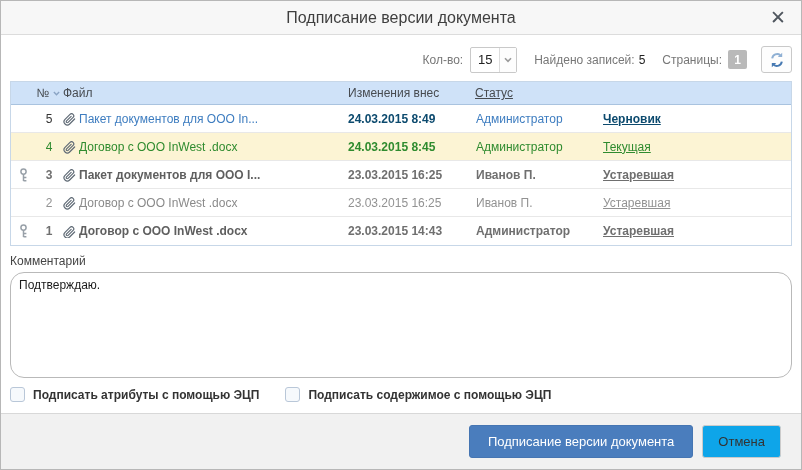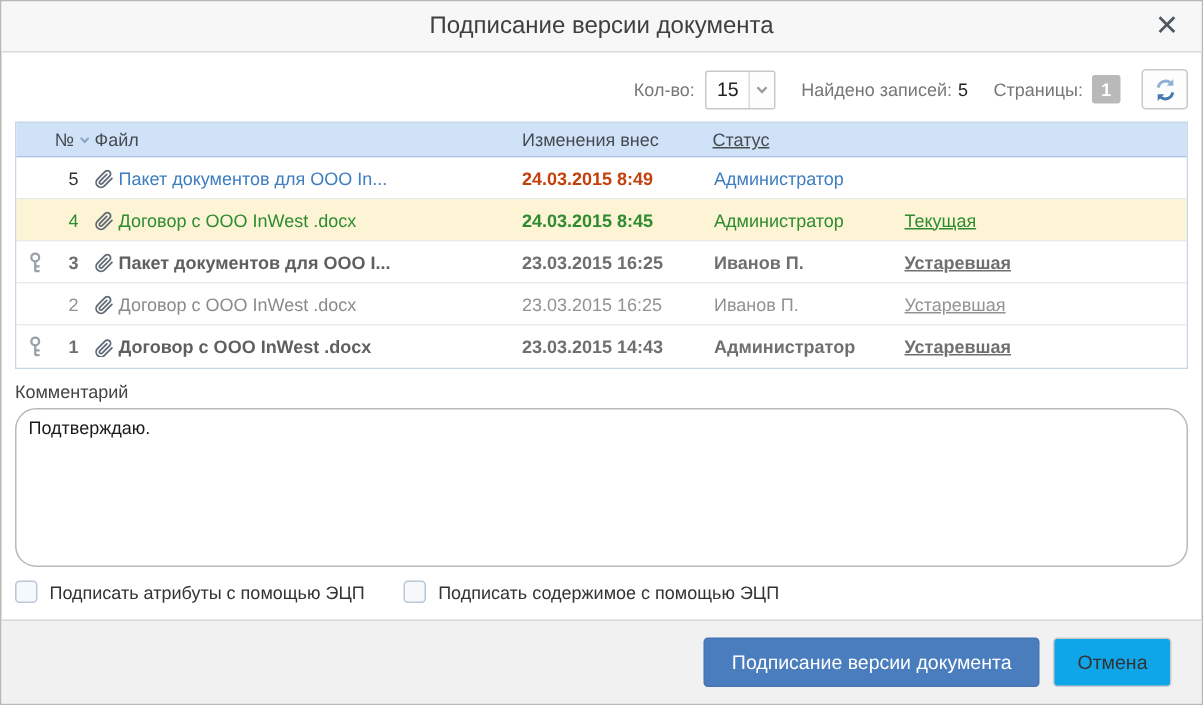--- a/index.html
+++ b/index.html
@@ -59,42 +59,42 @@
   .c-key { width:24px; display:flex; justify-content:center; align-items:center; }
   .c-num { width:28px; text-align:center; }
   .c-file { width:285px; display:flex; align-items:center; overflow:hidden; white-space:nowrap; }
   .c-date { width:128px; }
   .c-author { width:127px; }
   .c-status { flex:1;text-decoration:underline; }
   .clip { display:inline-flex; margin-right:3px; position:relative; top:1px; }
   .thead .c-num { display:flex; align-items:center; justify-content:center; gap:3px; }
   
   .trow.draft .c-num { color:#333; }
-  .trow.draft .c-date, .trow.draft .c-status { font-weight:bold; color:#c2410c; }
+  .trow.draft .c-date, .trow.draft .c-status { font-weight:bold; color:#0c4a6e; }
   .trow.draft .file-link { color:#3e7dc0; cursor:pointer; }
   .trow.draft .c-author { color:#3e7dc0; cursor:pointer; }
   .trow.current { background:#fcf4d4; }
   .trow.current .c-num, .trow.current .c-author,
   .trow.current .c-status, .trow.current .file-link { color:#2f8b2f; }
   .trow.current .c-date { color:#2f8b2f; font-weight:bold; }
   .trow.current .file-link { cursor:pointer; }
   .trow.outdated-bold { font-weight:bold; color:#6f6f6f; }
   .trow.outdated-bold .file-link { color:#5f5f5f; cursor:pointer; }
   .trow.outdated { color:#929292; }
   .trow.outdated .file-link { color:#8a8a8a; cursor:pointer; }
   
   .comment-label { margin-top:8px; font-size:12px; color:#444; }
   .comment-box {
     margin-top:4px; height:106px; width:100%; resize:none;
     border:1px solid #b9b9b9; border-radius:14px; padding:5px 8px;
     font-family:"Liberation Sans", sans-serif; font-size:12px; color:#1b1b1b; outline:none;
   }
   
   .checks { display:flex; gap:26px; margin-top:9px; align-items:center; font-size:12px; color:#333; }
-  .check-group { display:flex; align-items:center; cursor:pointer; }
+  .check-group { display:flex; align-items:center; cursor:pointer;font-weight:bold; }
   .cb {
     width:15px; height:15px; border:1px solid #b9c7d8; border-radius:3px;
     background:#f6f9fc; margin-right:8px; flex:0 0 15px;
   }
   
   .footer {
     flex:0 0 56px; background:#f1f1f1; border-top:1px solid #d8d8d8;
     display:flex; align-items:center; justify-content:flex-end;
     padding-right:20px; gap:9px; margin-top:8px;
   }
@@ -158,20 +158,21 @@
             <div class="c-file">
               <span class="clip">
                 <svg width="13" height="13" viewBox="0 0 24 24" fill="none" stroke="#5f6a75" stroke-width="2.2" stroke-linecap="round" stroke-linejoin="round">
                   <path d="M21.44 11.05l-9.19 9.19a6 6 0 0 1-8.49-8.49l9.19-9.19a4 4 0 0 1 5.66 5.66l-9.2 9.19a2 2 0 0 1-2.83-2.83l8.49-8.48"></path>
                 </svg>
               </span>
               <span class="file-link">Пакет документов для ООО In...</span>
             </div>
             <div class="c-date">24.03.2015 8:49</div>
             <div class="c-author">Администратор</div>
+            <div class="c-status">Черновик</div>
           </div>
           <div class="trow current">
             <div class="c-key"></div>
             <div class="c-num">4</div>
             <div class="c-file">
               <span class="clip">
                 <svg width="13" height="13" viewBox="0 0 24 24" fill="none" stroke="#5f6a75" stroke-width="2.2" stroke-linecap="round" stroke-linejoin="round">
                   <path d="M21.44 11.05l-9.19 9.19a6 6 0 0 1-8.49-8.49l9.19-9.19a4 4 0 0 1 5.66 5.66l-9.2 9.19a2 2 0 0 1-2.83-2.83l8.49-8.48"></path>
                 </svg>
               </span>

